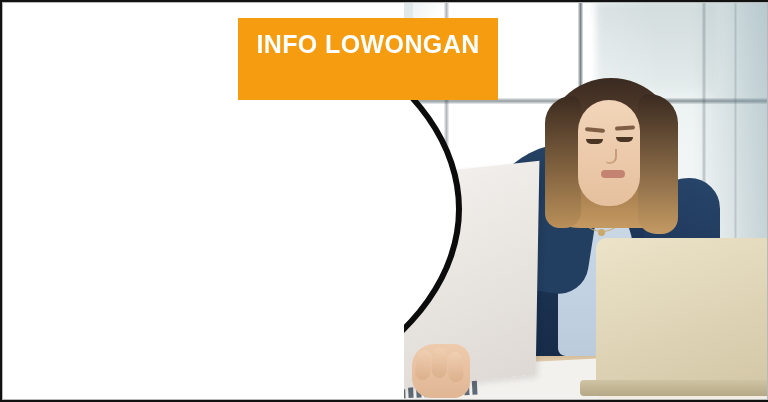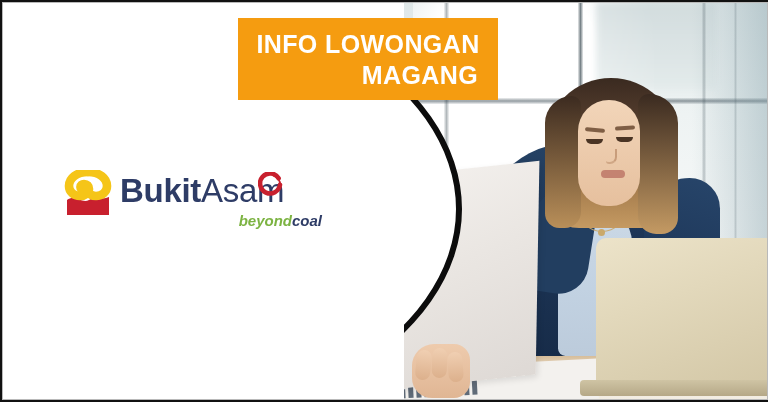--- a/index.html
+++ b/index.html
@@ -525,36 +525,16 @@
     <div class="ph-laptop-base"></div>
 
     <div class="photo-blur"></div>
   </div>
 
   <div class="oval"></div>
   <div class="oval-mask"></div>
 
   <div class="banner">
     <span class="banner-line l1">INFO LOWONGAN</span>
-    <span class="banner-line l2">MAGANG</span>
   </div>
 
-  <div class="logo">
-
-    <svg class="logo-mark" viewBox="0 0 48 48">
-      <path d="M3 30 C11 24, 18 34, 25 30 C32 26, 39 30, 45 27 L45 45 L3 45 Z" fill="#c8202e"></path>
-      <path d="M24 2 C13 2, 5 8, 5 16 C5 22, 10 26, 16 26 C21 26, 25 23, 25 19
-               C25 16, 23 14, 20 14 C18 14, 16.4 15.3, 16.4 17.1 C16.4 18.4, 17.4 19.3, 18.7 19.3
-               C19.6 19.3, 20.3 18.8, 20.3 18" fill="none" stroke="#f5c518" stroke-width="8.6" stroke-linecap="round"></path>
-      <path d="M24 2 C35 2, 43 8, 43 16 C43 22, 38 26, 32 26 C27 26, 23 23, 23 19" fill="none" stroke="#f5c518" stroke-width="8.6" stroke-linecap="round"></path>
-    </svg>
-
-    <div class="logo-word"><span class="w-bold">Bukit</span><span class="w-light">Asam</span></div>
-
-    <svg class="logo-swirl" viewBox="0 0 26 26">
-      <path d="M20.6 6.2 A10 10 0 1 0 22 12.8" fill="none" stroke="#c8202e" stroke-width="4.6" stroke-linecap="round"></path>
-      <path d="M22 12.8 A9.2 9.2 0 0 0 15.4 3.6" fill="none" stroke="#c8202e" stroke-width="2" stroke-linecap="round"></path>
-    </svg>
-
-    <div class="logo-tagline"><span class="t-beyond">beyond</span><span class="t-coal">coal</span></div>
-  </div>
 
 </div>
 
 </body></html>

